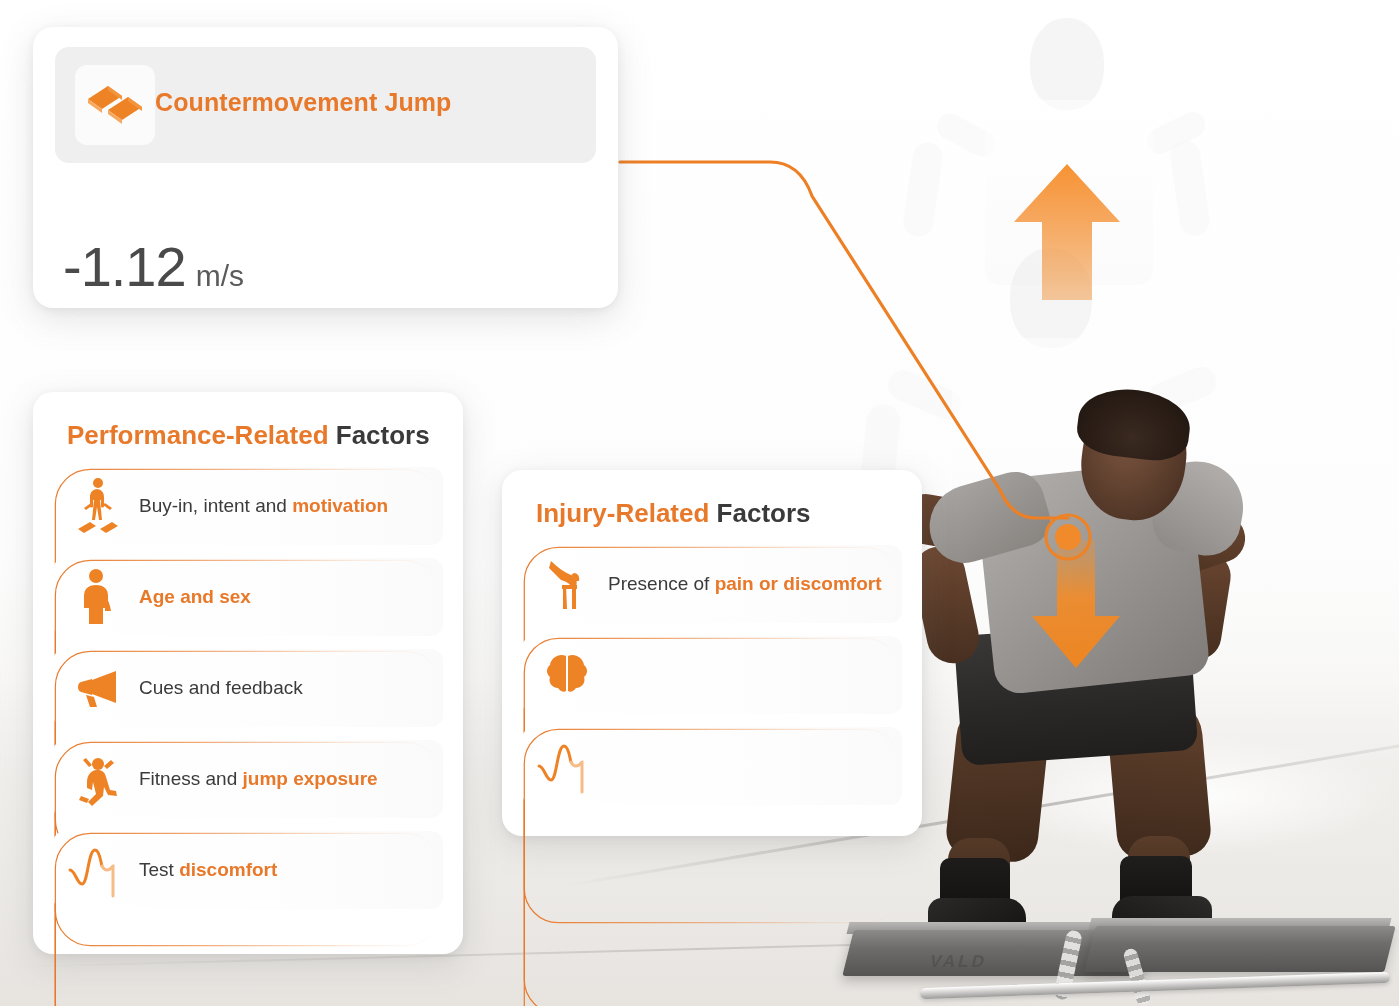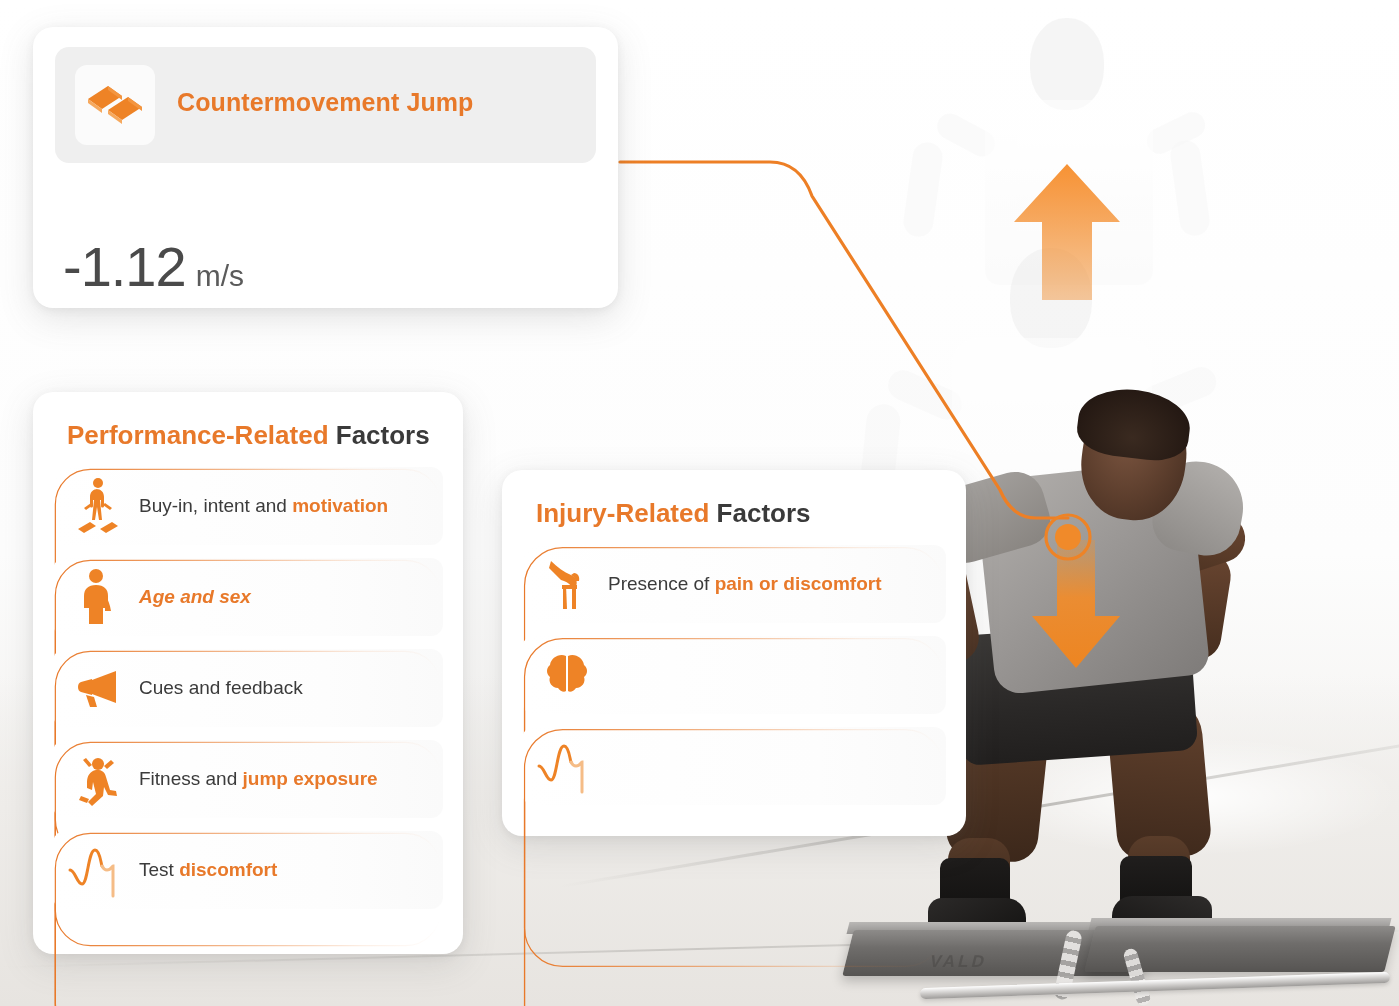--- a/index.html
+++ b/index.html
@@ -248,21 +248,20 @@
     background: #ffffff;
     border-radius: 20px;
     box-shadow: 0 10px 34px rgba(95,95,95,.17), 0 2px 8px rgba(95,95,95,.09);
   }
 
   
   #metric-card { left: 33px; top: 27px; width: 585px; height: 281px; padding: 20px 22px; }
   .metric-panel {
     display: flex;
     align-items: center;
-    gap: 22px;
     background: #efefef;
     border-radius: 14px;
     padding: 17px 20px;
     height: 116px;
   }
   .icon-tile {
     width: 80px; height: 80px;
     background: #fbfbfb;
     border-radius: 12px;
     display: flex; align-items: center; justify-content: center;
@@ -281,21 +280,21 @@
     align-items: baseline;
     gap: 10px;
     margin-top: 71px;
     padding-left: 8px;
   }
   .metric-value { font-size: 56px; color: #4a4a4a; font-weight: 400; letter-spacing: -1px; }
   .metric-unit { font-size: 30px; color: #5b5b5b; font-weight: 400; }
 
   
   #perf-card { left: 33px; top: 392px; width: 430px; height: 562px; padding: 24px 20px 20px 20px; }
-  #injury-card { left: 502px; top: 470px; width: 464px; height: 366px; padding: 24px 20px 20px 20px; }
+  #injury-card { left: 502px; top: 470px; width: 420px; height: 366px; padding: 24px 20px 20px 20px; }
 
   .card-heading {
     font-size: 26px;
     font-weight: 700;
     color: #3a3a3a;
     margin: 4px 0 16px 14px;
     white-space: nowrap;
   }
   .card-heading .hl { color: #E8792A; }
 
@@ -319,21 +318,21 @@
     flex: 0 0 auto;
     display: flex; align-items: center; justify-content: center;
   }
   .factor-text {
     font-size: 19px;
     color: #3b3b3b;
     line-height: 1.32;
     font-weight: 400;
   }
   .factor-text .hl { color: #E8792A; font-weight: 700; }
-  .factor-text.all-hl { color: #E8792A; font-weight: 700; font-style: italic; }
+  .factor-text.all-hl { color: #E8792A; font-weight: 700; }
 </style>
 </head>
 <body>
 
 <div id="stage">
 
   <div class="scene">
     <div class="floor"></div>
     <div class="floor-sheen"></div>
     <div class="floor-line-a"></div>

